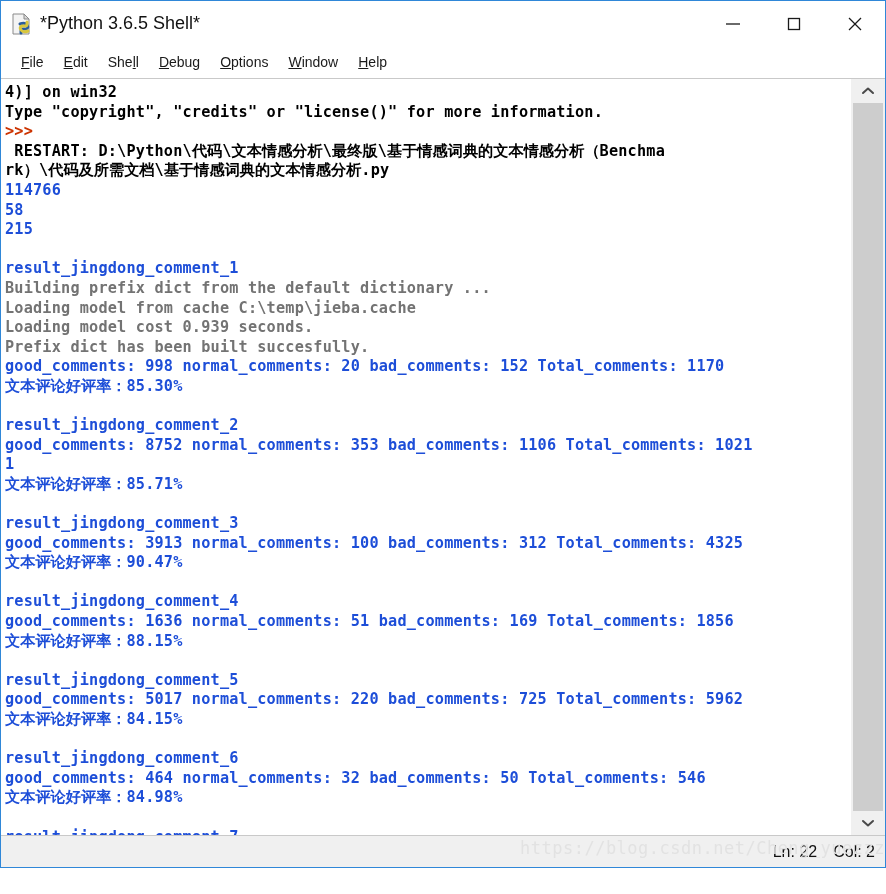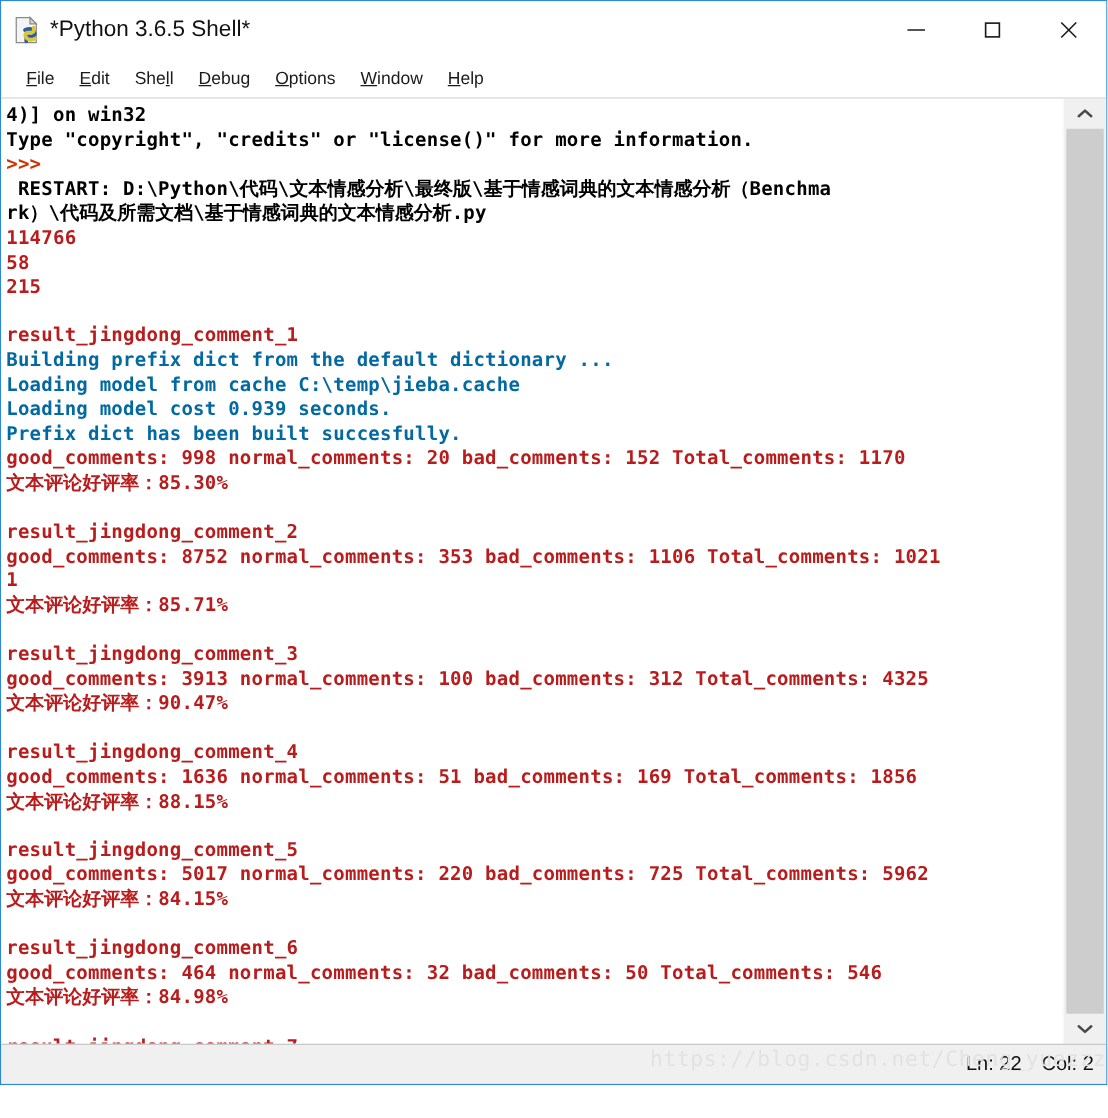--- a/index.html
+++ b/index.html
@@ -99,22 +99,22 @@
     box-sizing: border-box;
     background: #ffffff;
     font-family: "DejaVu Sans Mono", "Liberation Mono", monospace;
     font-size: 15.2px;
     line-height: 19.6px;
     white-space: pre;
     letter-spacing: 0.2px;
   }
   .console .ln { display: block; height: 19.6px; font-weight: bold; }
   .c-black { color: #000000; }
-  .c-blue  { color: #b91c1c; }
-  .c-red   { color: #0369a1; }
+  .c-blue  { color: #1d4ed8; }
+  .c-red   { color: #737373; }
   .c-prompt{ color: #cc3300; }
   .cjk { font-family: "DejaVu Sans", sans-serif; letter-spacing: 0px; }
   
   .scrollbar {
     flex: 0 0 34px;
     width: 34px;
     background: #f0f0f0;
     border-left: 1px solid #ffffff;
     display: flex;
     flex-direction: column;

